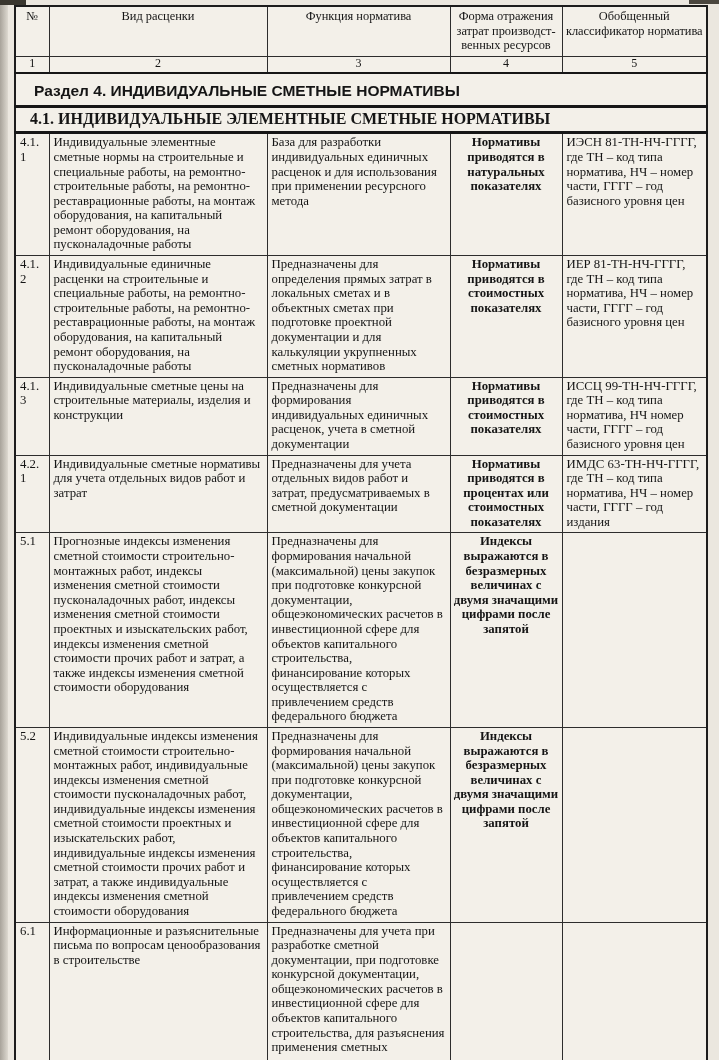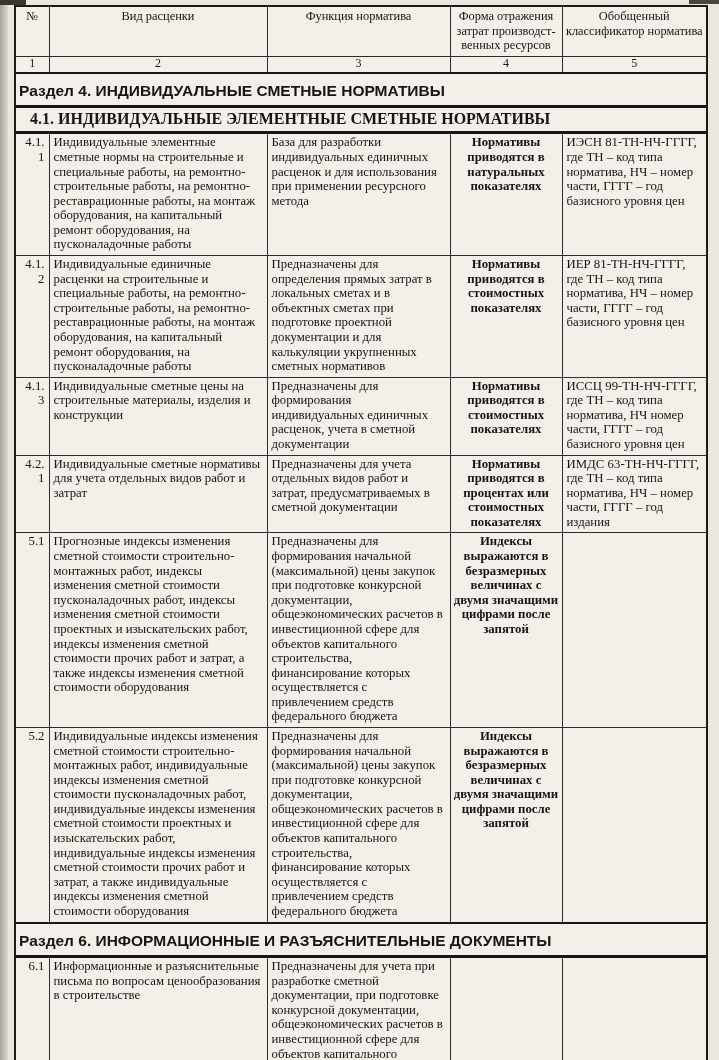--- a/index.html
+++ b/index.html
@@ -51,31 +51,31 @@
   }
   tr.numbers-row td{
     text-align:center;
     font-size:12px;
     padding:0 2px 1px 2px;
   }
   tr.section-row td{
     font-family:"Liberation Sans", sans-serif;
     font-weight:bold;
     font-size:15.5px;
-    padding:8px 2px 6px 3px;
+    padding:8px 2px 6px 18px;
     border-top:2px solid #161616;
     border-bottom:3px solid #161616;
   }
   tr.subsection-row td{
     font-weight:bold;
     font-size:16px;
     padding:2px 4px 3px 14px;
     border-bottom:3px solid #161616;
   }
-  td.cell-num{text-align:right;}
+  td.cell-num{text-align:left;}
   td.cell-form{text-align:center;padding-left:2px;padding-right:2px;font-weight:bold;}
 </style>
 </head>
 <body>
 
 <div class="scan-edge-left"></div>
 <div class="scan-mark-tl"></div>
 <div class="scan-mark-tr"></div>
 
 <table class="doc">
@@ -148,23 +148,20 @@
       <td></td>
     </tr>
     <tr>
       <td class="cell-num">5.2</td>
       <td>Индивидуальные индексы изменения сметной стоимости строительно-монтажных работ, индивидуальные индексы изменения сметной стоимости пусконаладочных работ, индивидуальные индексы изменения сметной стоимости проектных и изыскательских работ, индивидуальные индексы изменения сметной стоимости прочих работ и затрат, а также индивидуальные индексы изменения сметной стоимости оборудования</td>
       <td>Предназначены для формирования начальной (максимальной) цены закупок при подготовке конкурсной документации, общеэкономических расчетов в инвестиционной сфере для объектов капитального строительства, финансирование которых осуществляется с привлечением средств федерального бюджета</td>
       <td class="cell-form">Индексы выражаются в безразмерных величинах с двумя значащими цифрами после запятой</td>
       <td></td>
     </tr>
 
-    <tr class="section-row">
-      <td colspan="5">Раздел 6. ИНФОРМАЦИОННЫЕ И РАЗЪЯСНИТЕЛЬНЫЕ ДОКУМЕНТЫ</td>
-    </tr>
     <tr>
       <td class="cell-num">6.1</td>
       <td>Информационные и разъяснительные письма по вопросам ценообразования в строительстве</td>
       <td>Предназначены для учета при разработке сметной документации, при подготовке конкурсной документации, общеэкономических расчетов в инвестиционной сфере для объектов капитального строительства, для разъяснения применения сметных нормативов, а также положений методических документов, включенных в федеральный реестр сметных нормативов</td>
       <td class="cell-form"></td>
       <td></td>
     </tr>
   </tbody>
 </table>
 

